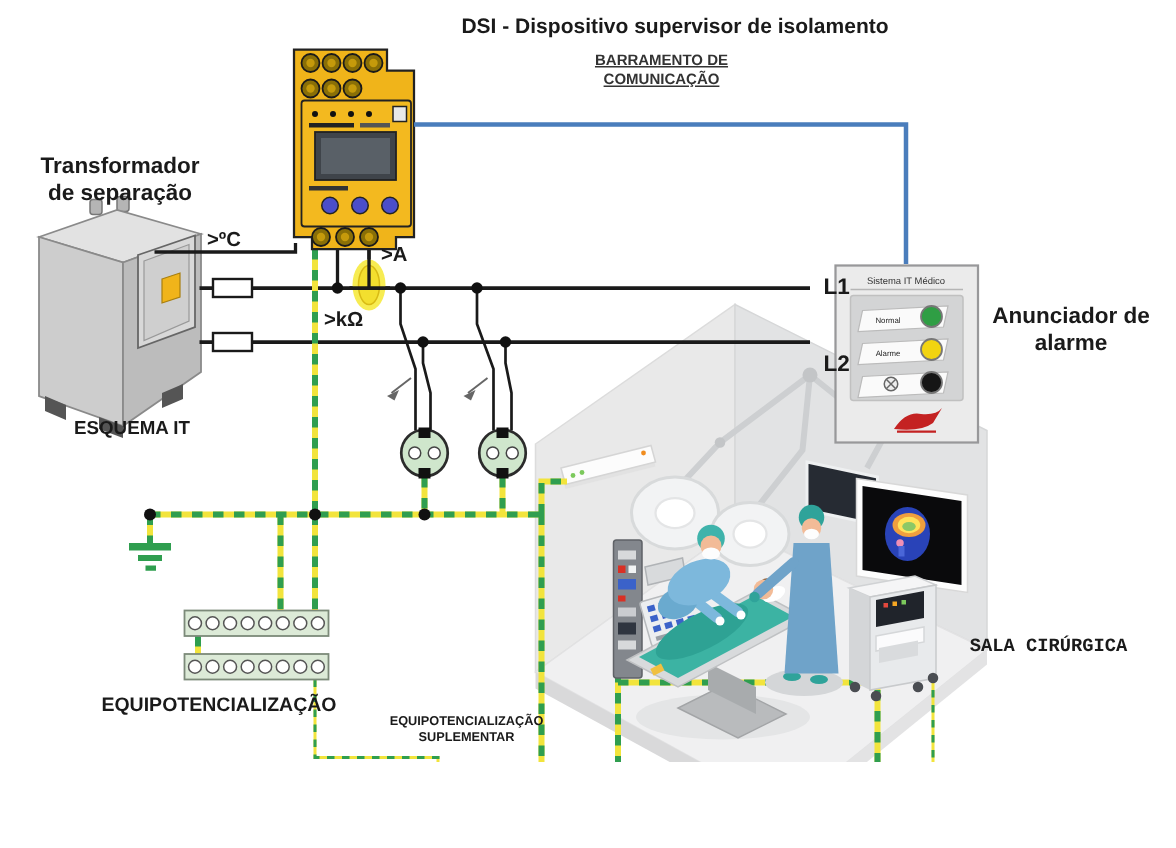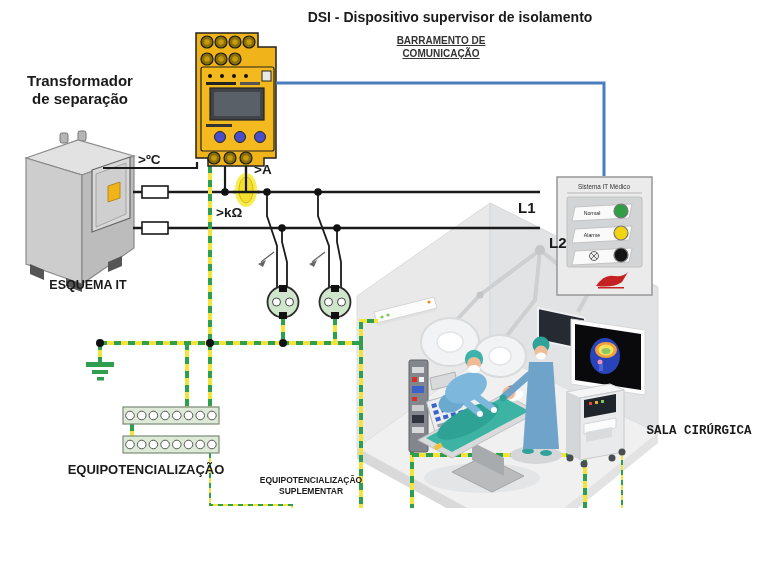--- a/index.html
+++ b/index.html
@@ -376,33 +376,37 @@
         <circle cx="210" cy="343" r="4"></circle>
         <circle cx="283" cy="343" r="4"></circle>
   </g>
 </svg>
 
 <div class="lbl c t-title" style="left:450px;top:9px;">DSI - Dispositivo supervisor de isolamento</div>
 <div class="lbl c t-comm" style="left:441px;top:34px;">
   <div>BARRAMENTO DE</div>
   <div>COMUNICAÇÃO</div>
 </div>
-<div class="lbl c t-big" style="left:80px;top:72px;">
+<div class="lbl c t-big" style="left:80px;top:102px;">
   <div>Transformador</div>
   <div>de separação</div>
 </div>
 <div class="lbl c t-caps" style="left:88px;top:278px;">ESQUEMA IT</div>
 
 <div class="lbl t-sensor" style="left:138px;top:152px;">&gt;ºC</div>
 <div class="lbl t-sensor" style="left:254px;top:162px;">&gt;A</div>
 <div class="lbl t-sensor" style="left:216px;top:205px;">&gt;kΩ</div>
 
-<div class="lbl t-line" style="left:518px;top:183px;margin-top:16px;">L1</div>
+<div class="lbl t-line" style="left:549px;top:183px;">L1</div>
 <div class="lbl t-line" style="left:549px;top:234px;">L2</div>
 
+<div class="lbl c t-big" style="left:714px;top:202px;">
+  <div>Anunciador de</div>
+  <div>alarme</div>
+</div>
 
 <div class="lbl c t-equipot" style="left:146px;top:463px;">EQUIPOTENCIALIZAÇÃO</div>
 <div class="lbl c t-sup" style="left:311px;top:475px;">
   <div>EQUIPOTENCIALIZAÇÃO</div>
   <div>SUPLEMENTAR</div>
 </div>
 <div class="lbl c t-caps" style="left:699px;top:424px;font-family:Liberation Mono, monospace;">SALA CIRÚRGICA</div>
 </div>
 
 </body></html>

